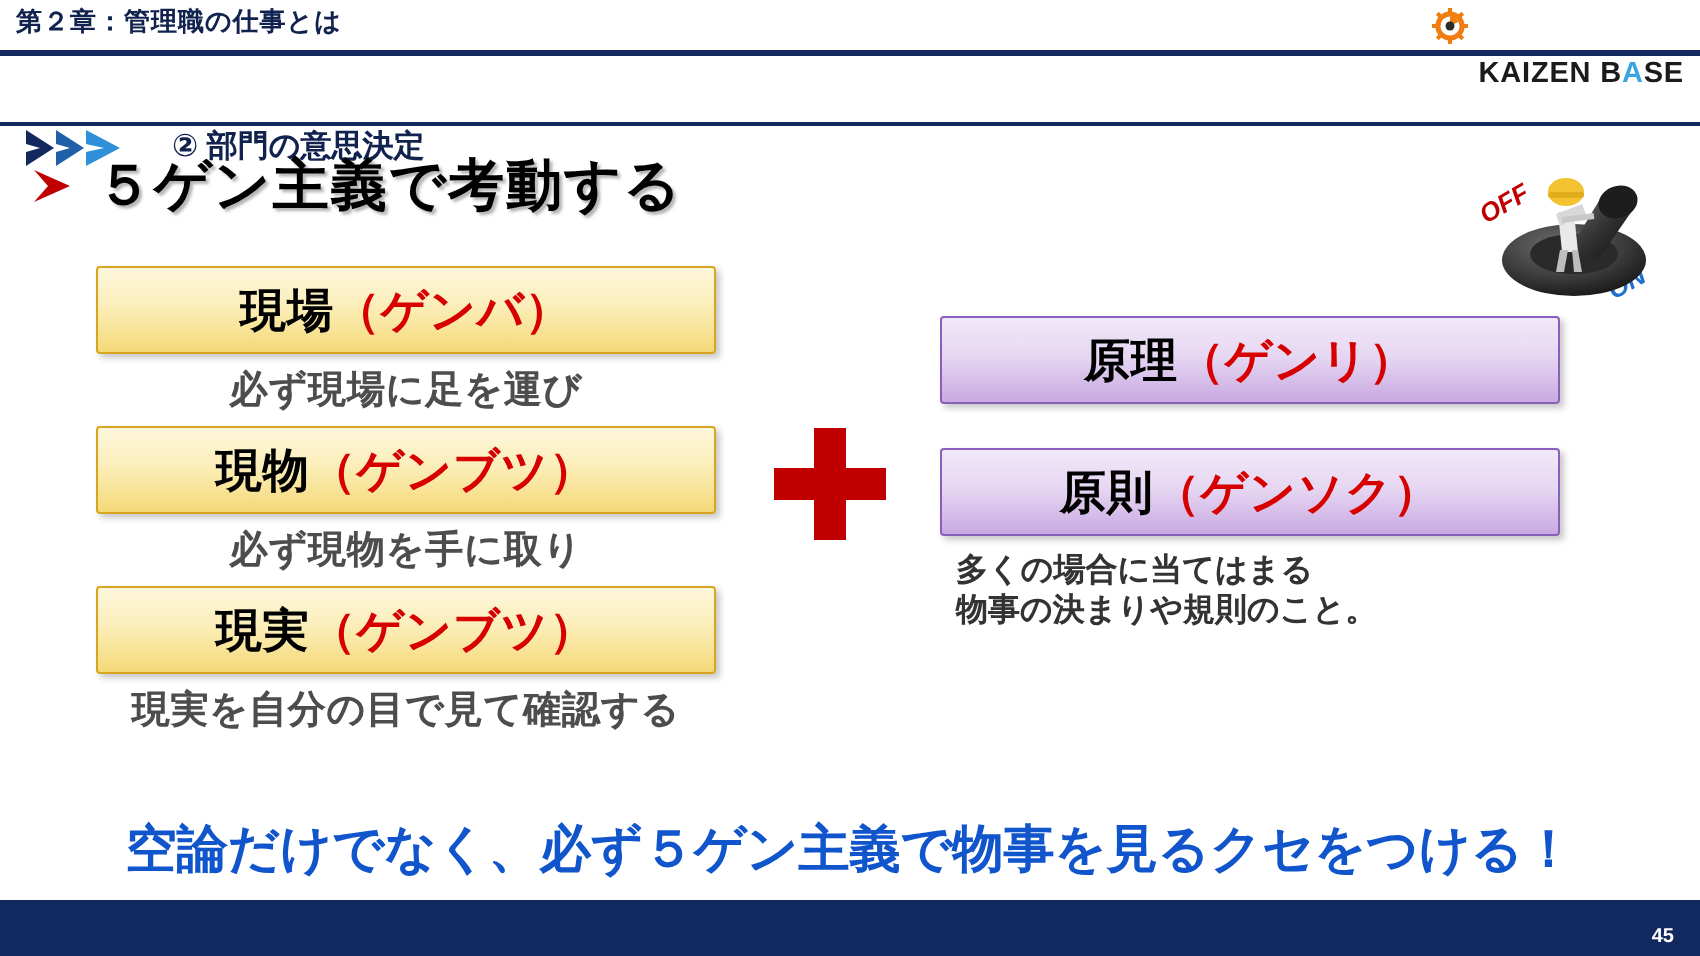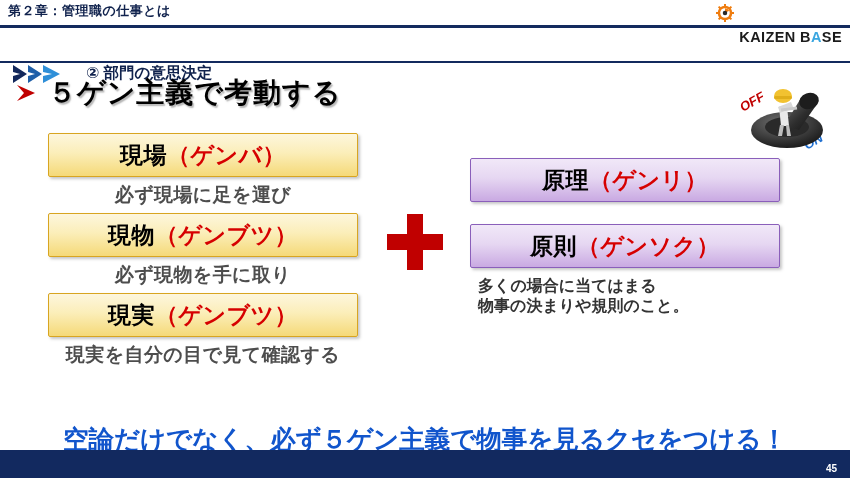--- a/index.html
+++ b/index.html
@@ -187,21 +187,21 @@
     line-height: 1.28;
     margin: 8px 0 0 8px;
     white-space: nowrap;
   }
   .p-item-2 { margin-top: 22px; }
 
   
   .bottom-message {
     position: absolute;
     left: 0;
-    top: 422px;
+    top: 407px;
     width: 850px;
     text-align: center;
     font-size: 25.5px;
     font-weight: bold;
     color: #1155cc;
     letter-spacing: 0px;
     white-space: nowrap;
   }
 
   

